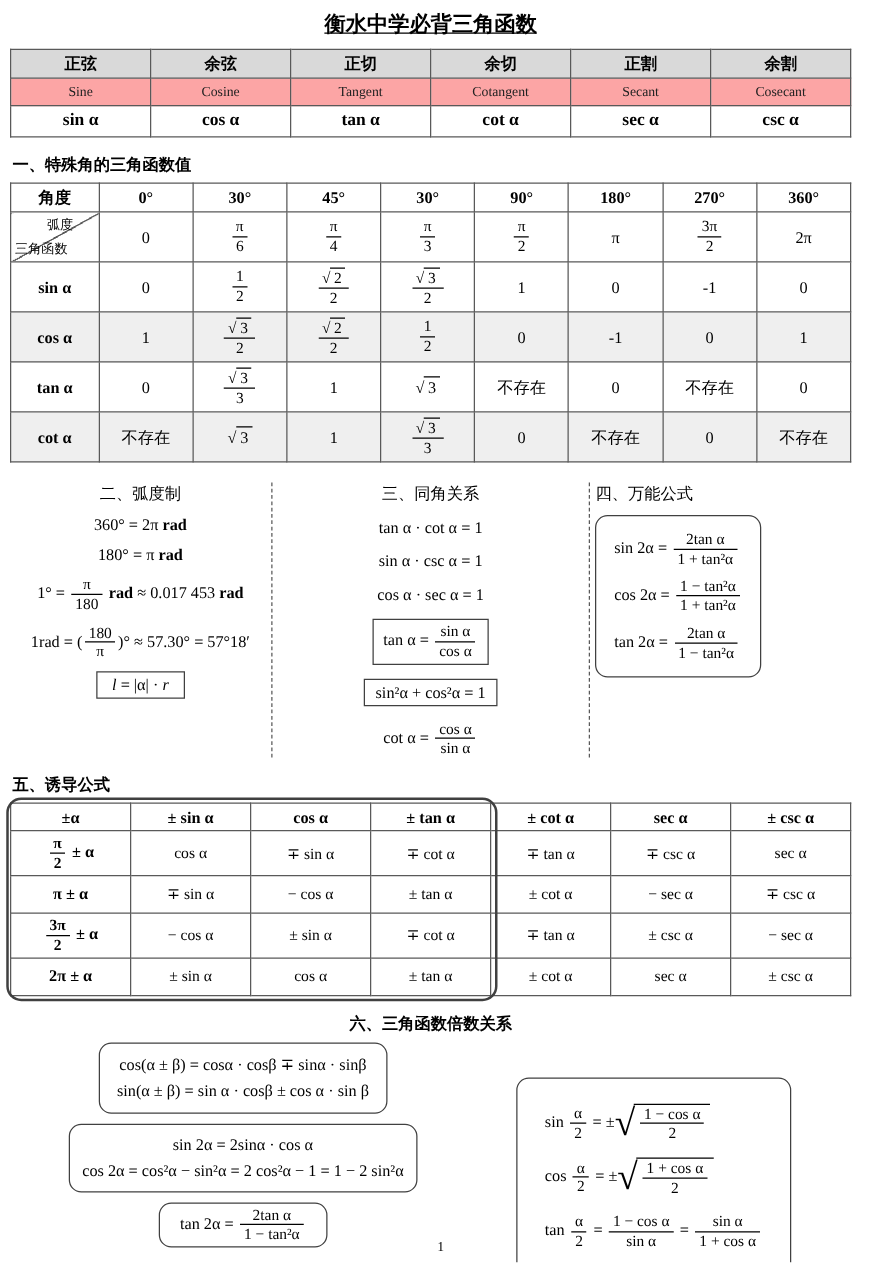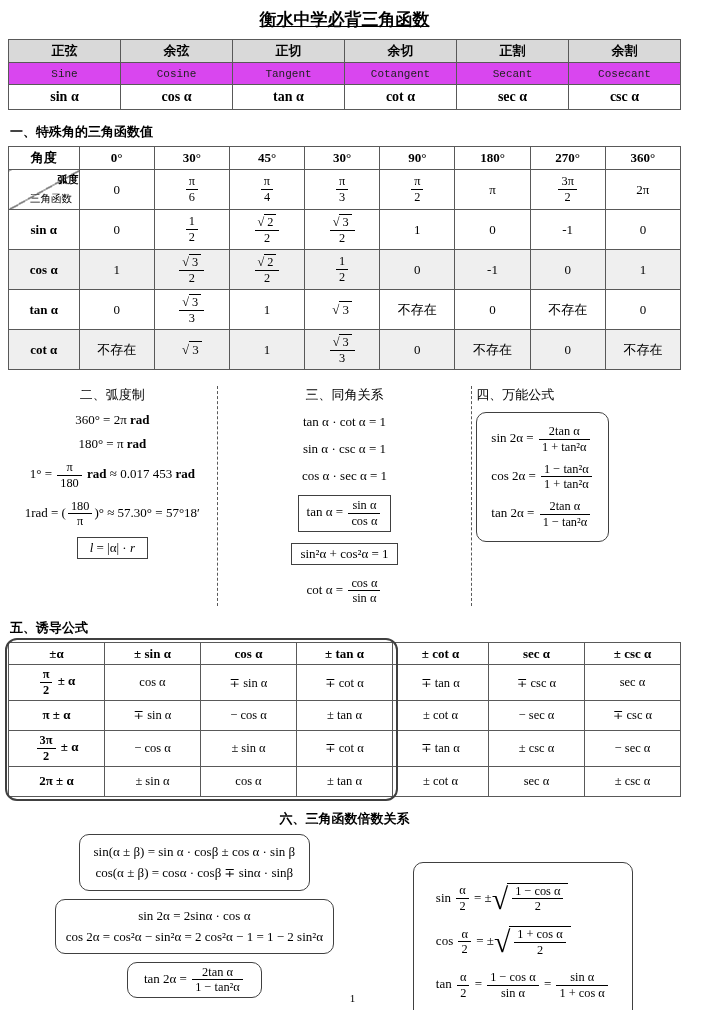--- a/index.html
+++ b/index.html
@@ -30,21 +30,21 @@
   .tbl td, .tbl th {
     border: 1px solid #595959;
     text-align: center;
     vertical-align: middle;
     padding: 2px;
     font-size: 13px;
   }
   .tbl th { font-weight: bold; }
   
   .top-table .row-cn td { background: #d9d9d9; font-weight: bold; height: 22px; font-family: "Liberation Sans", sans-serif; font-size: 13px; }
-  .top-table .row-en td { background: #d946ef; font-size: 11px; height: 22px; color: #222; font-family: Liberation Mono, monospace; }
+  .top-table .row-en td { background: #fca5a5; font-size: 11px; height: 22px; color: #222; font-family: Liberation Serif, serif; }
   .top-table .row-sym td { font-weight: bold; font-size: 14px; height: 25px; }
   .top-table .row-def td { font-size: 9px; height: 28px; padding: 1px; }
   
   .sec-head {
     font-family: "Liberation Sans", "DejaVu Sans", sans-serif;
     font-size: 13px;
     font-weight: bold;
     margin: 13px 0 5px 2px;
   }
   .sec-head.center { text-align: center; margin-left: 0; }
@@ -52,22 +52,22 @@
   .special-table th { height: 22px; font-size: 13px; }
   .special-table th:first-child { width: 10.5%; }
   .special-table td { height: 40px; }
   .special-table td.row-label { font-weight: bold; }
   .special-table tr.shade td { background: #efefef; }
   .diag-cell { position: relative; padding: 0;
     background-image: linear-gradient(to bottom right,
       transparent calc(50% - 0.6px), #595959 calc(50% - 0.6px),
       #595959 calc(50% + 0.6px), transparent calc(50% + 0.6px));
   }
-  .diag-top { position: absolute; top: 3px; right: 0; font-size: 10.5px; font-weight: bold; }
-  .diag-bottom { position: absolute; bottom: 3px; left: 3px; font-size: 10.5px; margin-left: 18px; }
+  .diag-top { position: absolute; top: 3px; right: 20px; font-size: 10.5px; }
+  .diag-bottom { position: absolute; bottom: 3px; left: 3px; font-size: 10.5px; }
   
   .three-cols { display: flex; margin-top: 16px; align-items: stretch; }
   .col { padding: 0 4px; }
   .col-radian { width: 31%; }
   .col-same { width: 38%; border-left: 1px dashed #595959; border-right: 1px dashed #595959; padding: 0 8px; }
   .col-universal { width: 31%; display: flex; flex-direction: column; align-items: flex-start; }
   .col-head {
     font-family: "Liberation Sans", "DejaVu Sans", sans-serif;
     font-size: 13px; font-weight: normal; text-align: center; margin-bottom: 8px;
   }
@@ -393,22 +393,22 @@
           </tr>
         </tbody>
       </table>
     <div class="round-overlay"></div>
   </div>
 
   <div class="sec-head center">六、三角函数倍数关系</div>
   <div class="six-row">
     <div class="six-left">
       <div class="round-box sum-box">
+          <div class="fline">cos(α ± β) = cosα · cosβ ∓ sinα · sinβ</div>
           <div class="fline">sin(α ± β) = sin α · cosβ ± cos α · sin β</div>
-          <div class="fline">cos(α ± β) = cosα · cosβ ∓ sinα · sinβ</div>
         </div>
       <div class="round-box double-box">
           <div class="fline">sin 2α = 2sinα · cos α</div>
           <div class="fline">cos 2α = cos²α − sin²α = 2 cos²α − 1 = 1 − 2 sin²α</div>
         </div>
       <div class="round-box tan-box fline">tan 2α = <span class="frac">
             <span class="num">2tan α</span>
             <span class="den">1 − tan²α</span>
           </span></div>
     </div>

